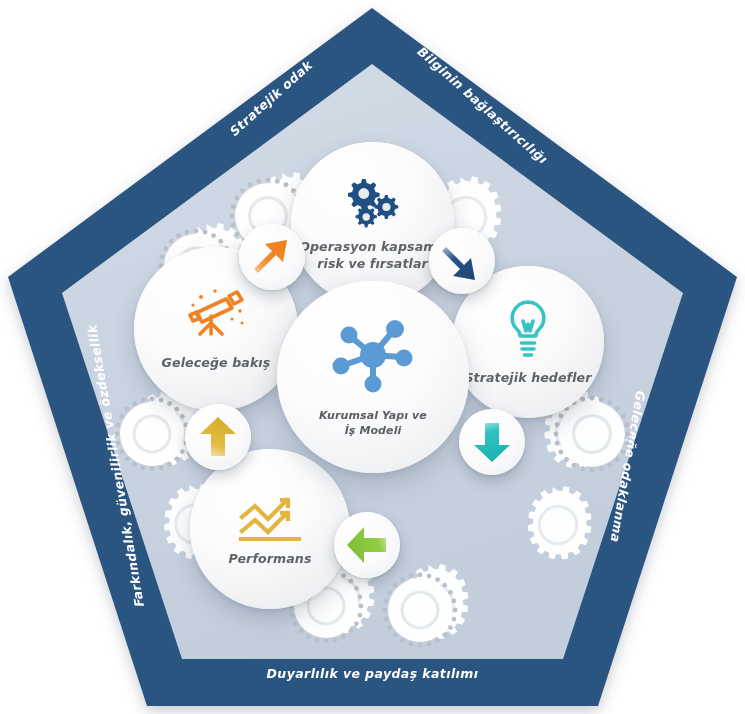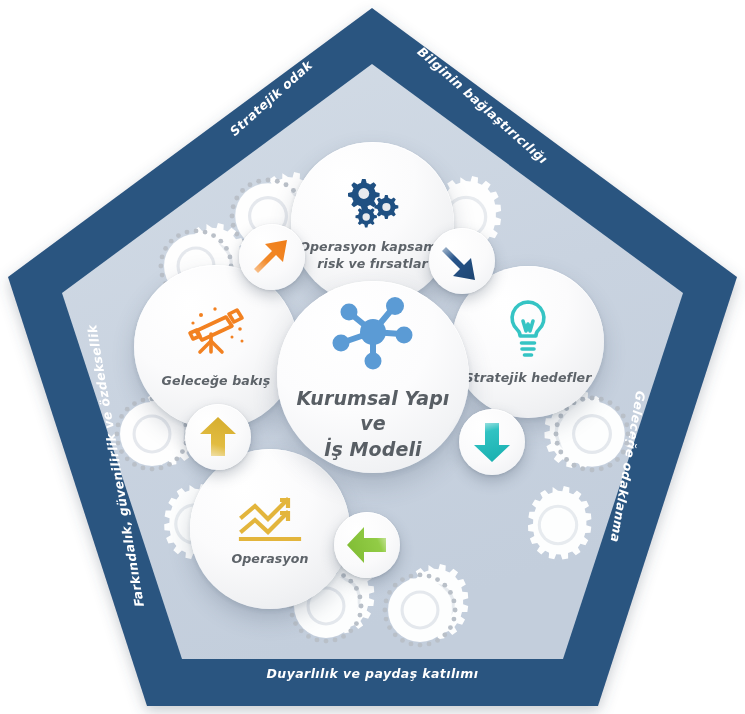--- a/index.html
+++ b/index.html
@@ -56,35 +56,35 @@
   #node-center{
     left:277px;top:281px;width:192px;height:192px;
     background:
       radial-gradient(circle at 36% 22%, #ffffff 0%, #fcfcfd 45%, #f2f3f5 74%, #e7e9ec 100%);
     box-shadow:
       0 12px 26px rgba(60,75,95,.20),
       0 3px 6px rgba(60,75,95,.12),
       inset 0 1px 0 rgba(255,255,255,.95);
     z-index:7;
   }
-  #node-center .label{font-size:19px;color:#585e64;margin-top:14px;}
+  #node-center .label{font-size:11px;color:#585e64;margin-top:14px;}
 
   #node-top{left:291px;top:142px;width:163px;height:163px;z-index:6;}
   #node-top .label{font-size:12.6px;margin-top:8px;}
 
   #node-right{left:452px;top:266px;width:152px;height:152px;z-index:6;}
   #node-right .label{font-size:12.6px;margin-top:10px;}
 
   #node-bottomright{left:397px;top:449px;width:160px;height:160px;z-index:6;}
   #node-bottomright .label{font-size:12.6px;margin-top:8px;}
 
   #node-bottomleft{left:190px;top:449px;width:160px;height:160px;z-index:6;}
   #node-bottomleft .label{font-size:12.6px;margin-top:8px;}
 
-  #node-left{left:134px;top:265px;width:164px;height:164px;z-index:6;}
+  #node-left{left:134px;top:247px;width:164px;height:164px;z-index:6;}
   #node-left .label{font-size:12.6px;margin-top:10px;}
 
   
   .arrow-badge{
     position:absolute;
     width:66px;height:66px;
     border-radius:50%;
     background:radial-gradient(circle at 34% 26%, #ffffff 0%, #fafafb 55%, #eceef1 100%);
     box-shadow:
       0 6px 14px rgba(60,75,95,.28),
@@ -287,21 +287,21 @@
   <div class="node" id="node-bottomleft">
     <span class="icon">
       <svg width="66" height="52" viewBox="0 0 66 52" fill="none" stroke="#e3b53c" stroke-width="4.2" stroke-linecap="square" stroke-linejoin="miter">
         <polyline points="5,26 18,15 31,28 50,9"></polyline>
         <polyline points="43,9 51,9 51,17" stroke-linecap="butt"></polyline>
         <polyline points="5,40 18,29 31,41 50,22"></polyline>
         <polyline points="43,22 51,22 51,30" stroke-linecap="butt"></polyline>
         <line x1="4" y1="48" x2="62" y2="48"></line>
       </svg>
     </span>
-    <span class="label">Operasyon</span>
+    <span class="label">Performans</span>
   </div>
 
   <div class="node" id="node-left">
     <span class="icon">
       <svg width="68" height="58" viewBox="0 0 68 58">
         <g fill="none" stroke="#f28121" stroke-width="3.6" stroke-linecap="round" stroke-linejoin="round">
           <path d="M14,26 l30,-14 l6,9 l-30,14 Z"></path>
           <path d="M47,9 l8,-4 l5,8 l-8,4 Z"></path>
           <path d="M8,28 l7,-3 l3,6 l-7,3 Z"></path>
           <path d="M29,29 l0,18"></path>

